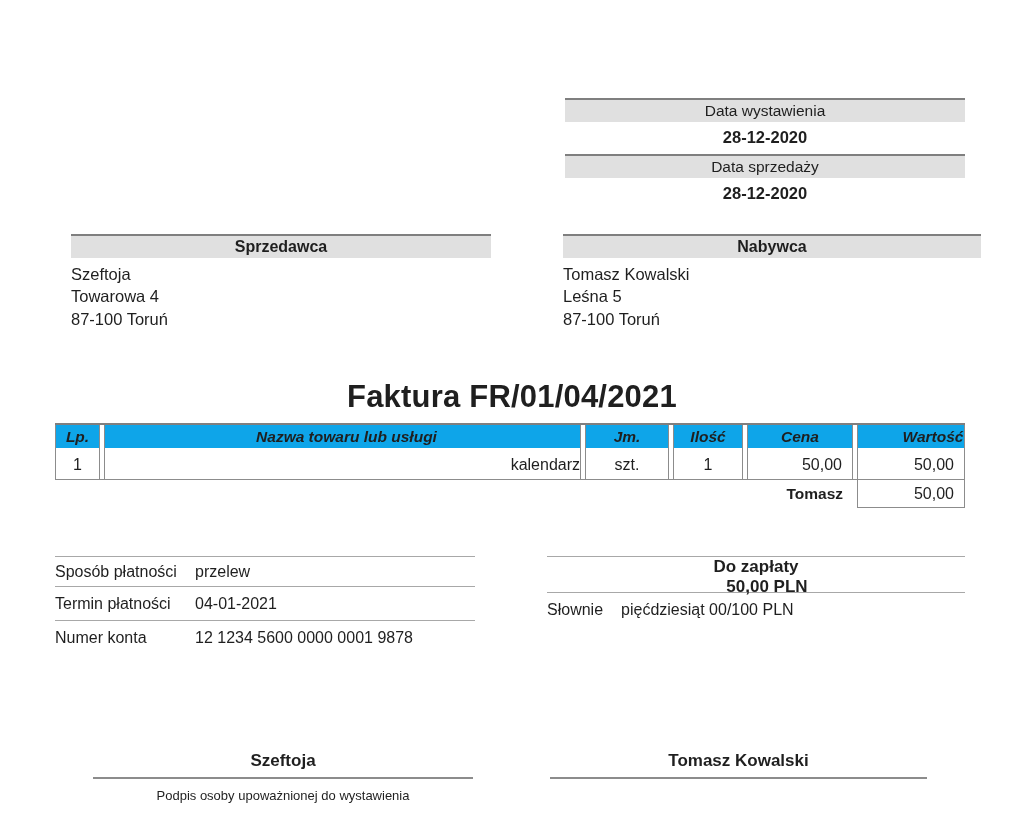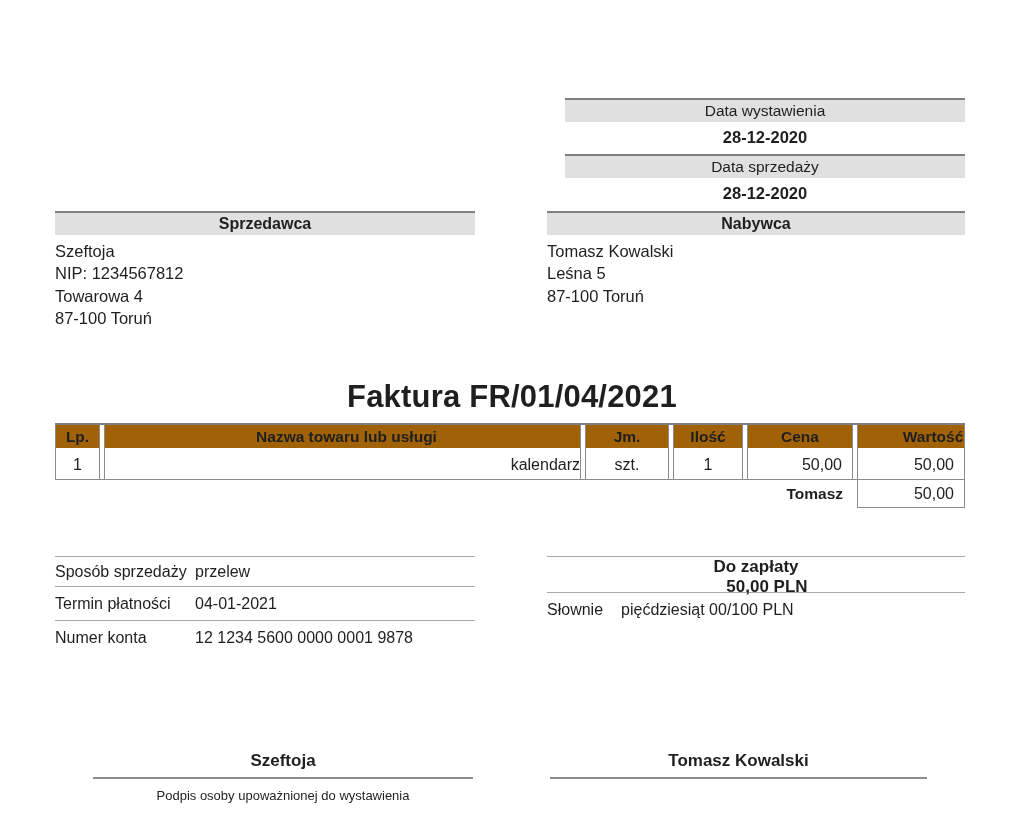--- a/index.html
+++ b/index.html
@@ -32,21 +32,21 @@
   .dates { position: absolute; left: 565px; top: 98px; width: 400px; }
   .date-value {
     height: 32px;
     line-height: 31px;
     text-align: center;
     font-weight: bold;
     font-size: 16.5px;
   }
 
   
-  .party { position: absolute; top: 211px; }
+  .party { position: absolute; top: 234px; margin-left: 16px; }
   .party.seller { left: 55px;  width: 420px; }
   .party.buyer  { left: 547px; width: 418px; }
   .party .line {
     font-size: 16.5px;
     line-height: 22.4px;
     text-align: left;
   }
   .party .lines { margin-top: 5px; }
 
   
@@ -68,27 +68,28 @@
   .cell + .cell { margin-left: 4px; }
   .c-lp      { width: 45px;  text-align: center; }
   .c-name    { flex: 1 1 auto; text-align: right; padding-left: 12px; }
   .c-unit    { width: 84px;  text-align: center; }
   .c-qty     { width: 70px;  text-align: center; }
   .c-price   { width: 106px; text-align: right; padding-right: 10px; }
   .c-value   { width: 108px; text-align: right; padding-right: 10px; padding-left: 44px; }
 
   .trow.head { border-top: 2px solid #7f7f7f; }
   .trow.head .cell {
-    background: #a16207;
+    background: #0ea5e9;
     box-shadow: inset 0 -3px 0 #ffffff;
     border-left: 1px solid #8c8c8c;
     border-right: 1px solid #8c8c8c;
     height: 26px;
     line-height: 23px;
     font-weight: bold;
+    font-style: italic;
   }
   .trow.head .c-name { text-align: center; padding-left: 8px; }
   .trow.head .c-price, .trow.head .c-value { text-align: center; padding-right: 0; }
 
   .trow.body { border-bottom: 1px solid #8c8c8c; font-size: 16px; }
   .trow.body .cell {
     border-left: 1px solid #8c8c8c;
     border-right: 1px solid #8c8c8c;
     height: 28px;
     line-height: 27px;
@@ -161,21 +162,20 @@
     <div class="date-block">
       <div class="bar">Data sprzedaży</div>
       <div class="date-value">28-12-2020</div>
     </div>
   </section>
 
   <section class="party seller">
     <div class="bar bold">Sprzedawca</div>
     <div class="lines">
       <div class="line">Szeftoja</div>
-      <div class="line">NIP: 1234567812</div>
       <div class="line">Towarowa 4</div>
       <div class="line">87-100 Toruń</div>
     </div>
   </section>
 
   <section class="party buyer">
     <div class="bar bold">Nabywca</div>
     <div class="lines">
       <div class="line">Tomasz Kowalski</div>
       <div class="line">Leśna 5</div>
@@ -207,21 +207,21 @@
       <div class="cell c-name"></div>
       <div class="cell c-unit"></div>
       <div class="cell c-qty"></div>
       <div class="cell c-price">Tomasz</div>
       <div class="cell c-value">50,00</div>
     </div>
   </section>
 
   <section class="payment">
     <div class="pay-row">
-      <div class="pay-label">Sposób sprzedaży</div>
+      <div class="pay-label">Sposób płatności</div>
       <div class="pay-value">przelew</div>
     </div>
     <div class="pay-row">
       <div class="pay-label">Termin płatności</div>
       <div class="pay-value">04-01-2021</div>
     </div>
     <div class="pay-row">
       <div class="pay-label">Numer konta</div>
       <div class="pay-value">12 1234 5600 0000 0001 9878</div>
     </div>

